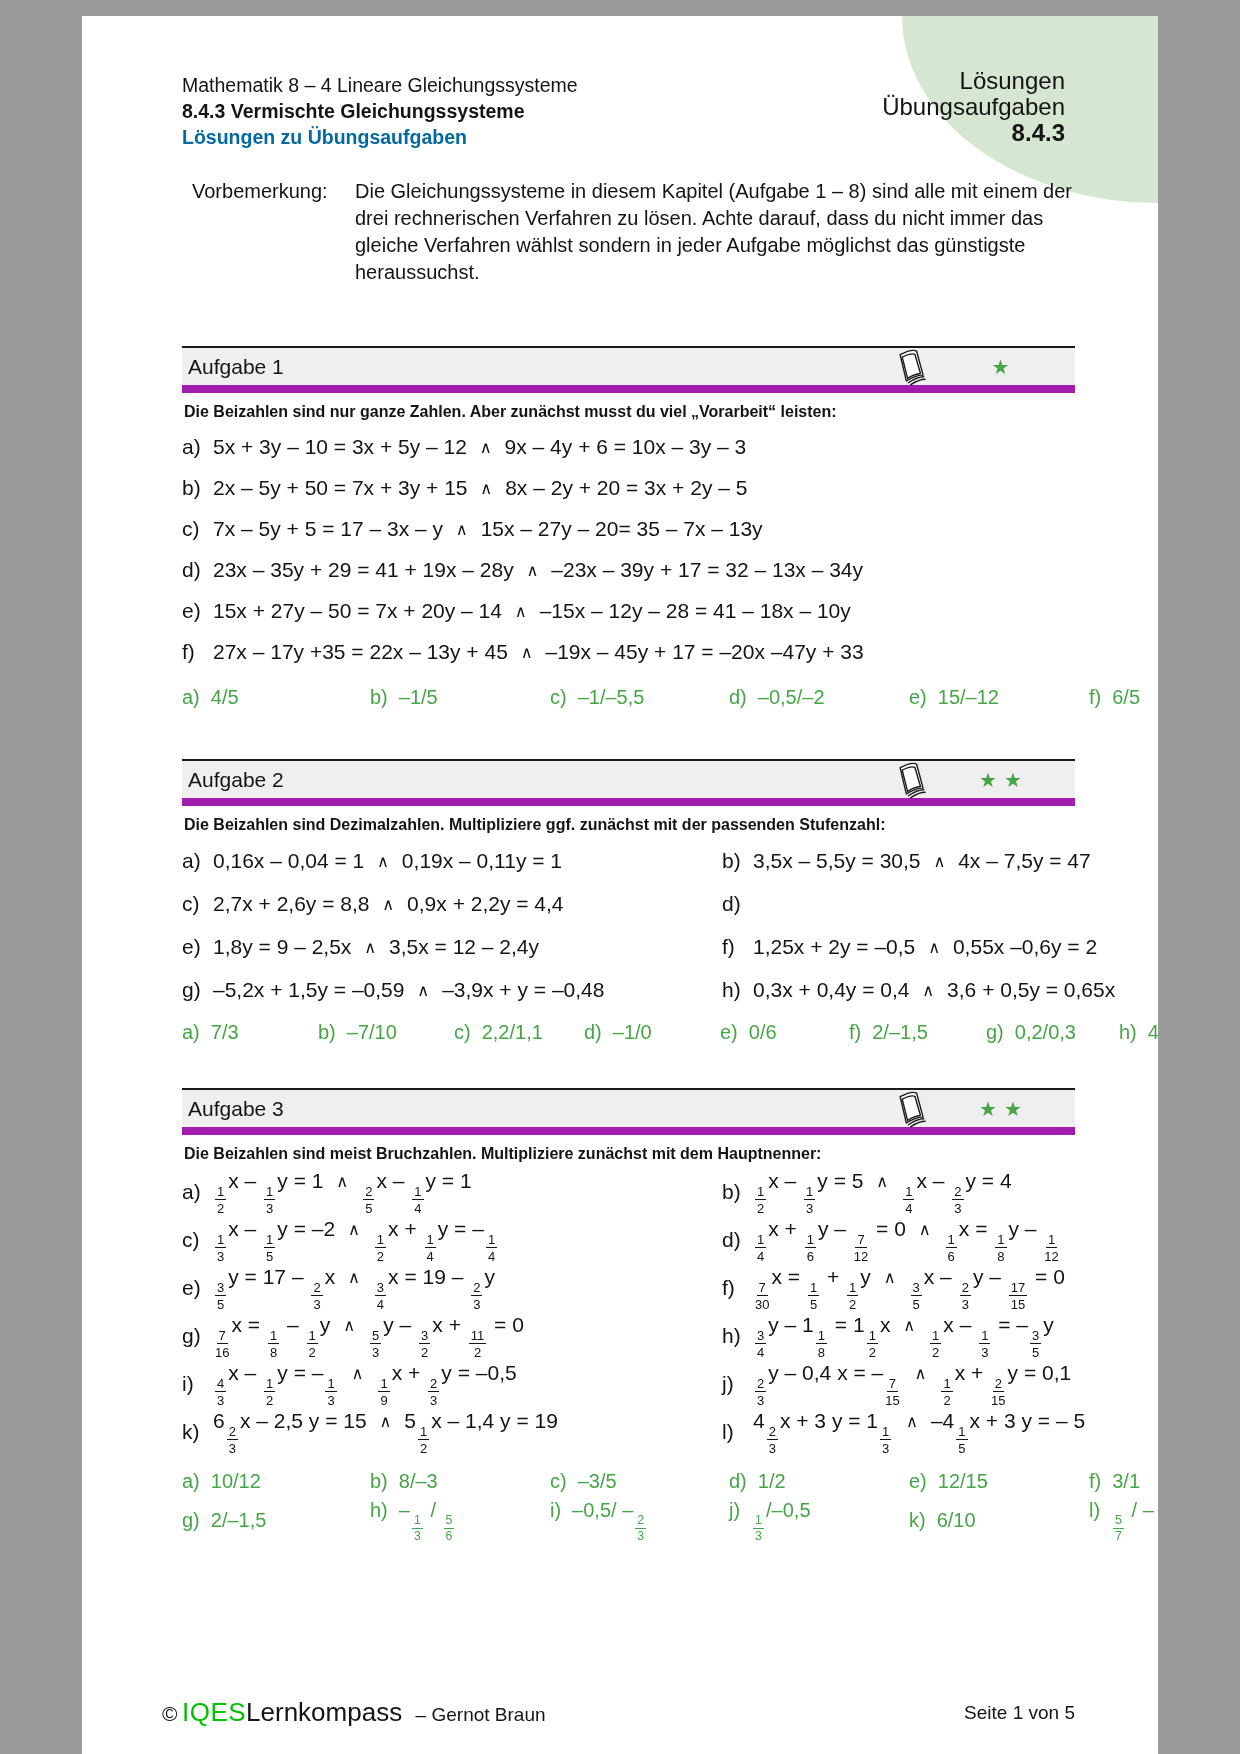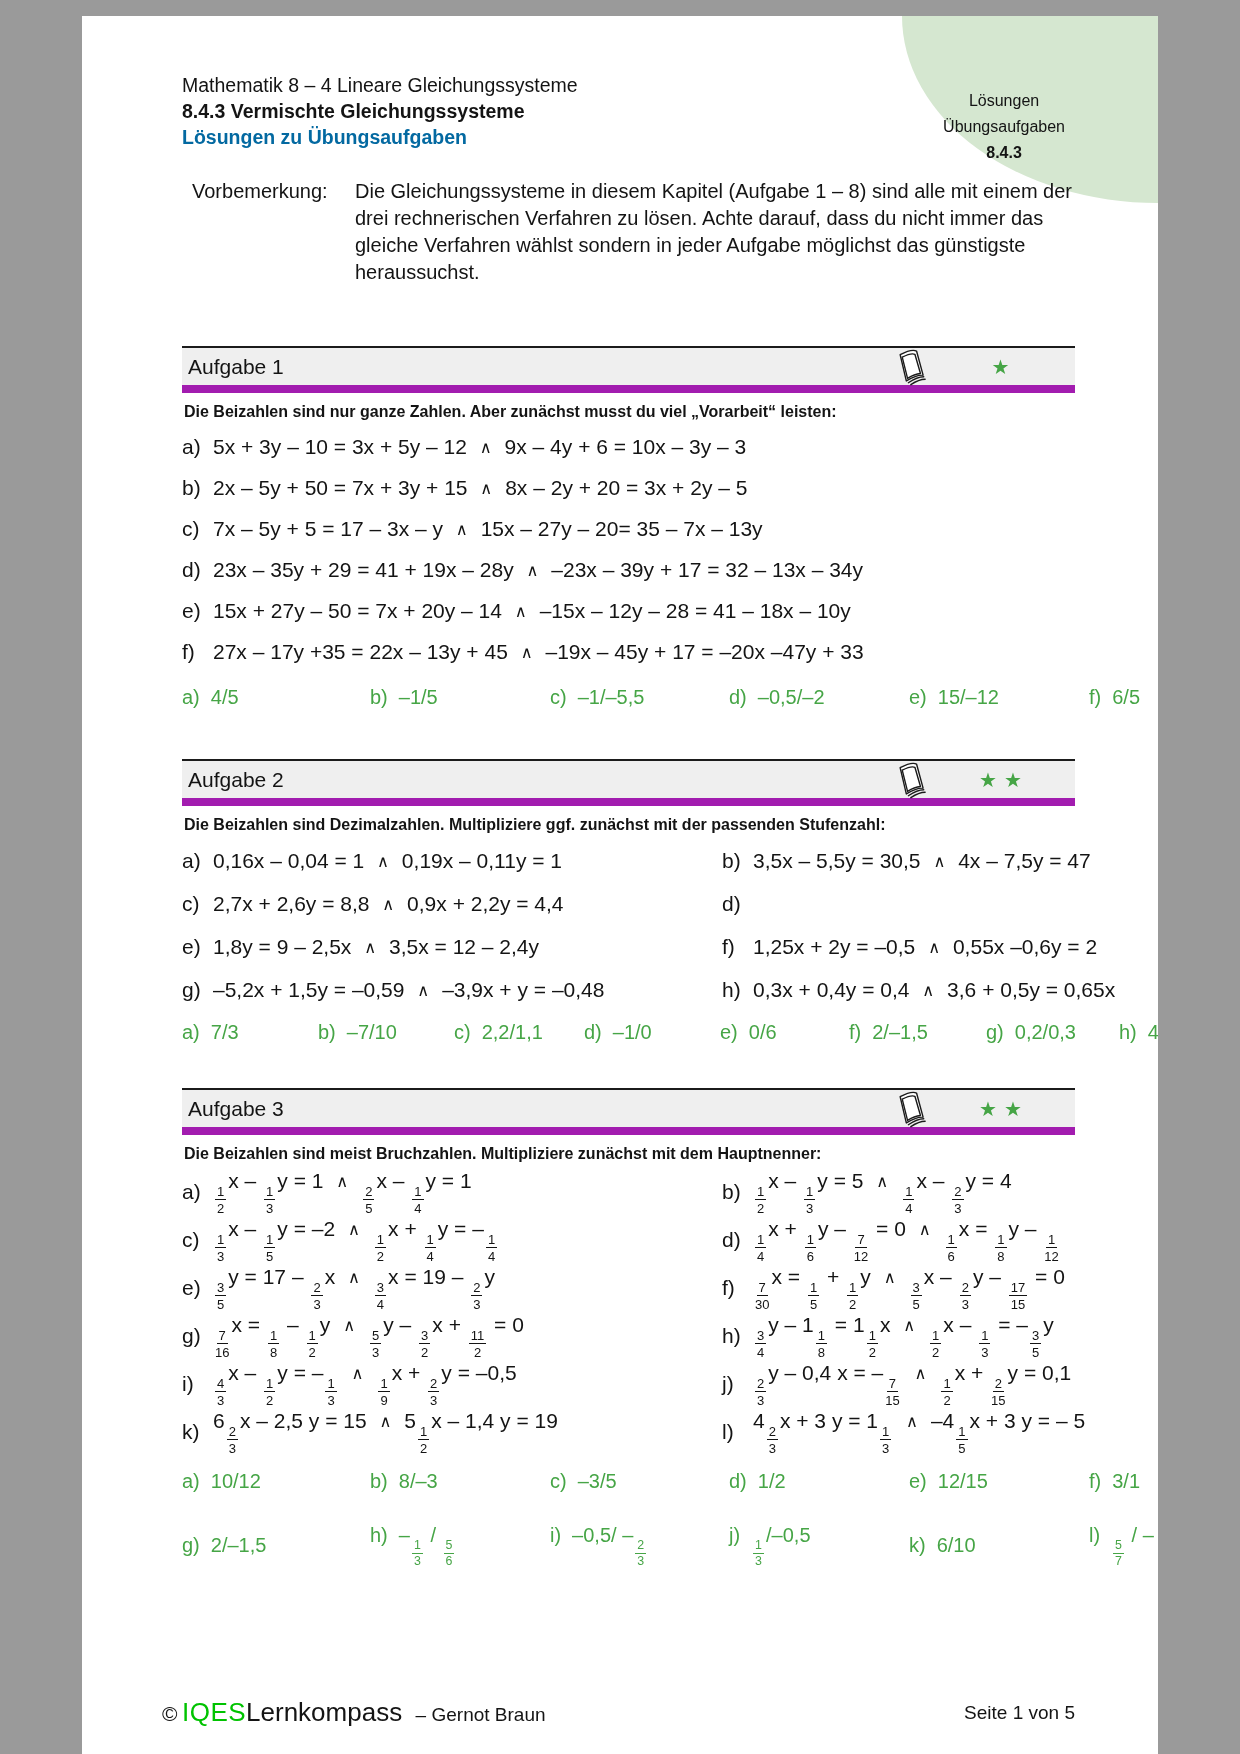--- a/index.html
+++ b/index.html
@@ -7,21 +7,21 @@
         font-family:"Liberation Sans",sans-serif;color:#141414;overflow:hidden;padding-left:20px;}
   
   .blob{position:absolute;top:0;right:0;width:256px;height:187px;
         background:#d5e7d0;border-bottom-left-radius:100% 100%;z-index:0;}
   .content{position:relative;z-index:1;padding:0 83px 0 80px;}
 
   
   .doc-header{position:relative;padding-top:56px;line-height:26px;font-size:19.5px;}
   .doc-header .l2{font-weight:bold;}
   .doc-header .l3{font-weight:bold;color:#0369a1;}
-  .header-right{position:absolute;top:72px;right:10px;text-align:center;line-height:26px;font-size:16px;}
+  .header-right{position:absolute;top:52px;right:10px;text-align:right;line-height:26px;font-size:24px;}
   .header-right .r3{font-weight:bold;}
 
   
   .vorbemerkung{display:flex;margin-top:28px;font-size:20px;line-height:27px;}
   .vorbemerkung .vb-label{width:163px;padding-left:10px;flex:none;}
   .vorbemerkung .vb-text{width:778px;}
 
   
   .task-bar{display:flex;align-items:center;height:37px;background:#efefef;
             border-top:2px solid #1b1b1b;border-bottom:8px solid #a21caf;padding:0 0 0 6px;}
@@ -39,21 +39,21 @@
   .eq-grid.tall .eq-row{height:48px;}
 
   .wedge{font-size:0.78em;margin:0 7px;position:relative;top:-1px;}
 
   .frac{display:inline-flex;flex-direction:column;align-items:center;line-height:1;
         font-size:0.62em;vertical-align:-0.55em;margin:0 2px;}
   .frac .num{border-bottom:1.6px solid currentColor;padding:0 2px 1.5px;}
   .frac .den{padding-top:1.5px;}
 
   .answers{display:grid;color:#46a546;font-size:20px;align-items:center;}
-  .answers.cols6{grid-template-columns:188px 180px 179px 180px 180px 1fr;margin-top:14px;row-gap:31px;}
+  .answers.cols6{grid-template-columns:188px 180px 179px 180px 180px 1fr;margin-top:14px;row-gap:6px;}
   .answers.cols8{grid-template-columns:136px 136px 130px 136px 129px 137px 133px 1fr;margin-top:10px;}
   .ans{white-space:nowrap;}
   .ans .ans-label{display:inline-block;margin-right:11px;}
 
   .spacer-t1{height:60px;} .spacer-t2{height:50px;} .spacer-t3{height:44px;}
 
   
   .footer{position:absolute;left:80px;right:83px;top:1681px;display:flex;
           justify-content:space-between;align-items:center;z-index:1;}
   .f-copy{font-size:21px;}

